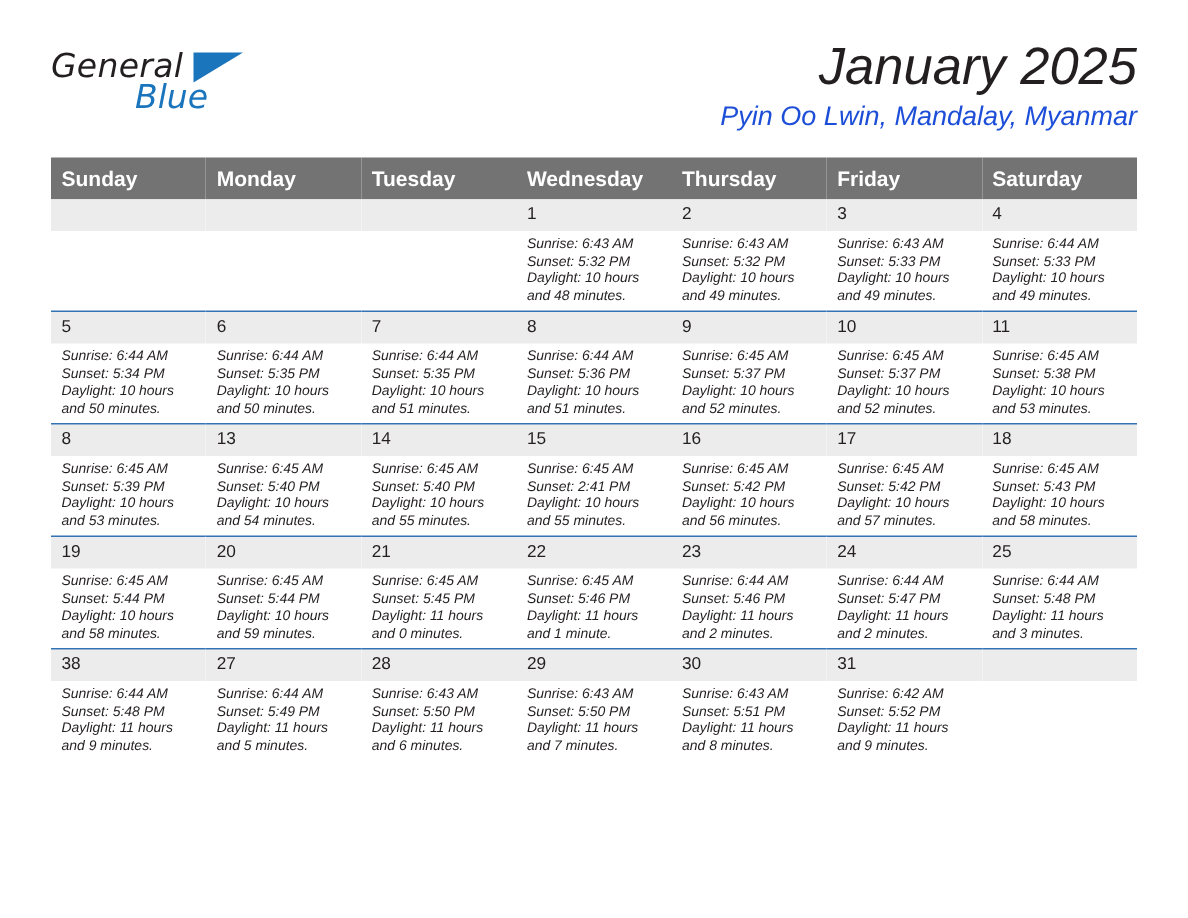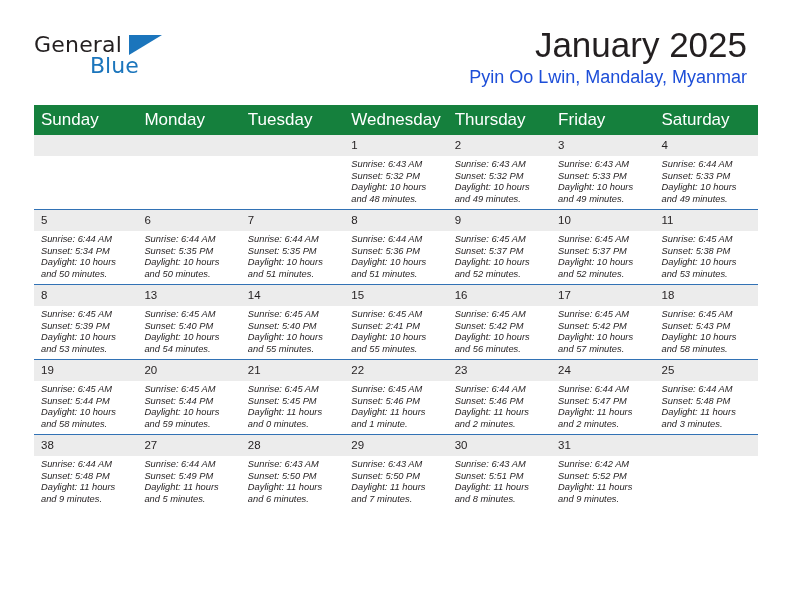--- a/index.html
+++ b/index.html
@@ -19,22 +19,23 @@
     width: 792px;
     height: 612px;
     box-sizing: border-box;
   }
 
   
   .header {
     position: absolute;
     left: 34px;
     top: 28px;
-    right: 45px;
+    right: 34px;
     height: 68px;
+    font-style: italic;
   }
   .brand {
     position: absolute;
     left: 0;
     top: 4px;
     width: 180px;
     height: 56px;
   }
   .brand-general {
     position: absolute;
@@ -87,24 +88,24 @@
   
   .calendar {
     position: absolute;
     left: 34px;
     top: 105px;
     width: 724px;
     border-collapse: collapse;
     table-layout: fixed;
   }
   .calendar th {
-    background: #15803d;
+    background: #737373;
     color: #ffffff;
-    font-size: 17px;
-    font-weight: normal;
+    font-size: 14px;
+    font-weight: bold;
     text-align: left;
     padding: 5px 0 5px 7px;
     height: 18px;
     border: none;
   }
   .calendar td {
     vertical-align: top;
     padding: 0;
     border: none;
     border-top: 1.6px solid #3272b5;

